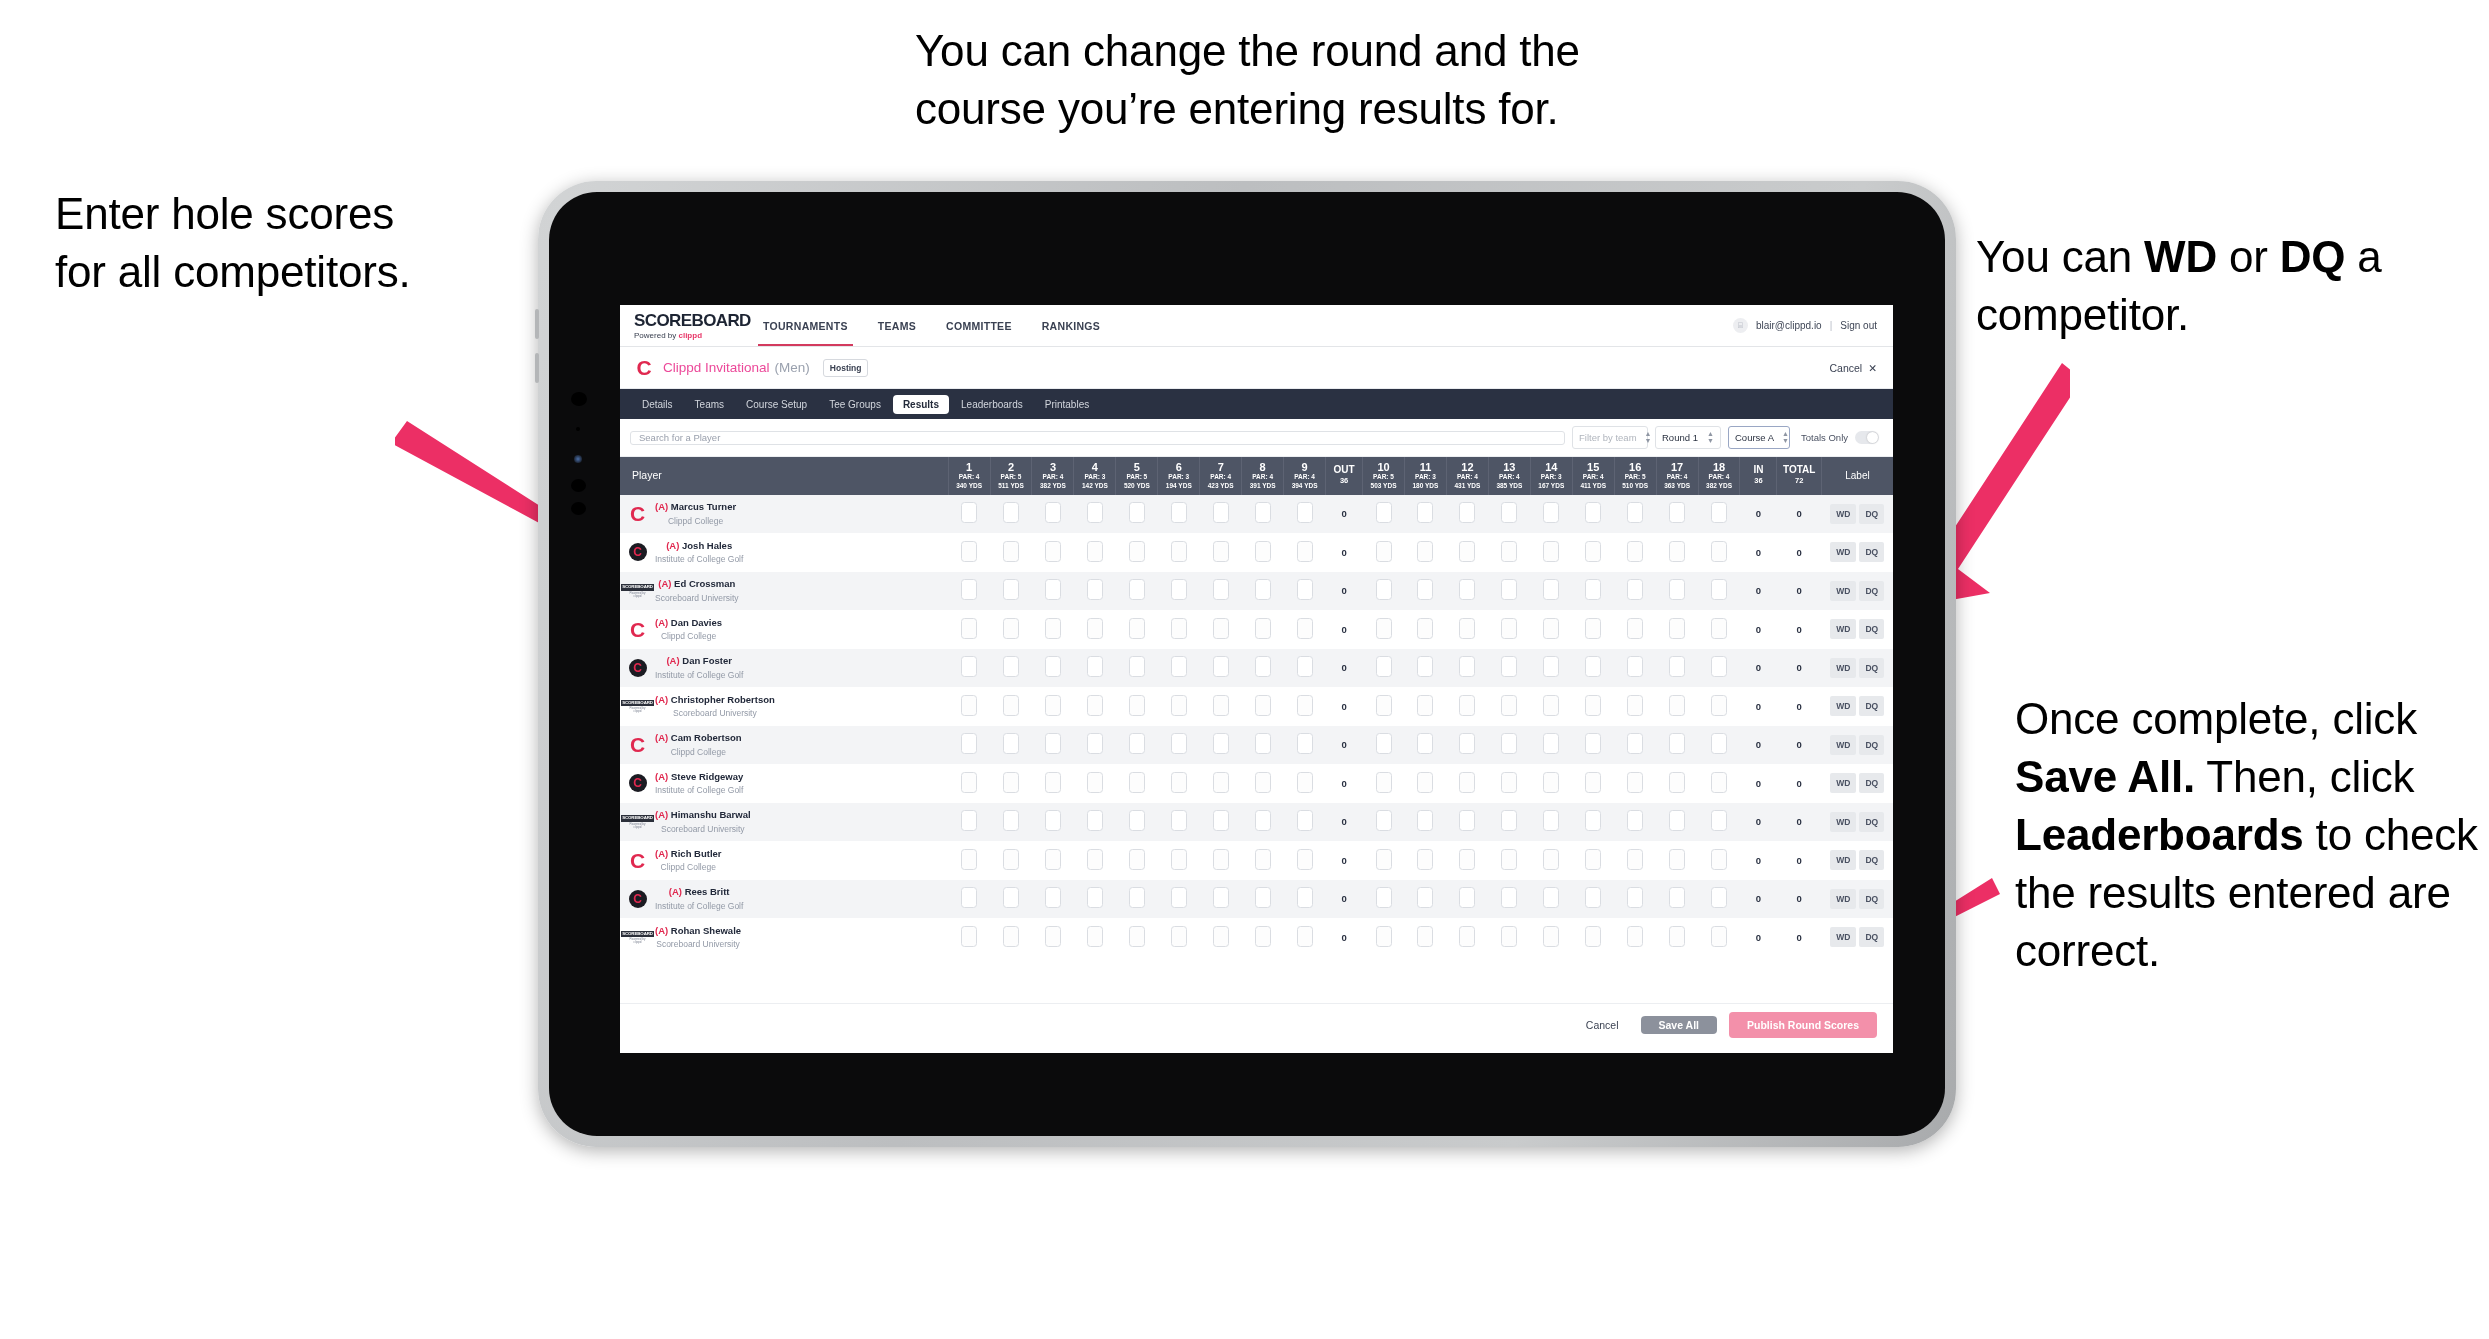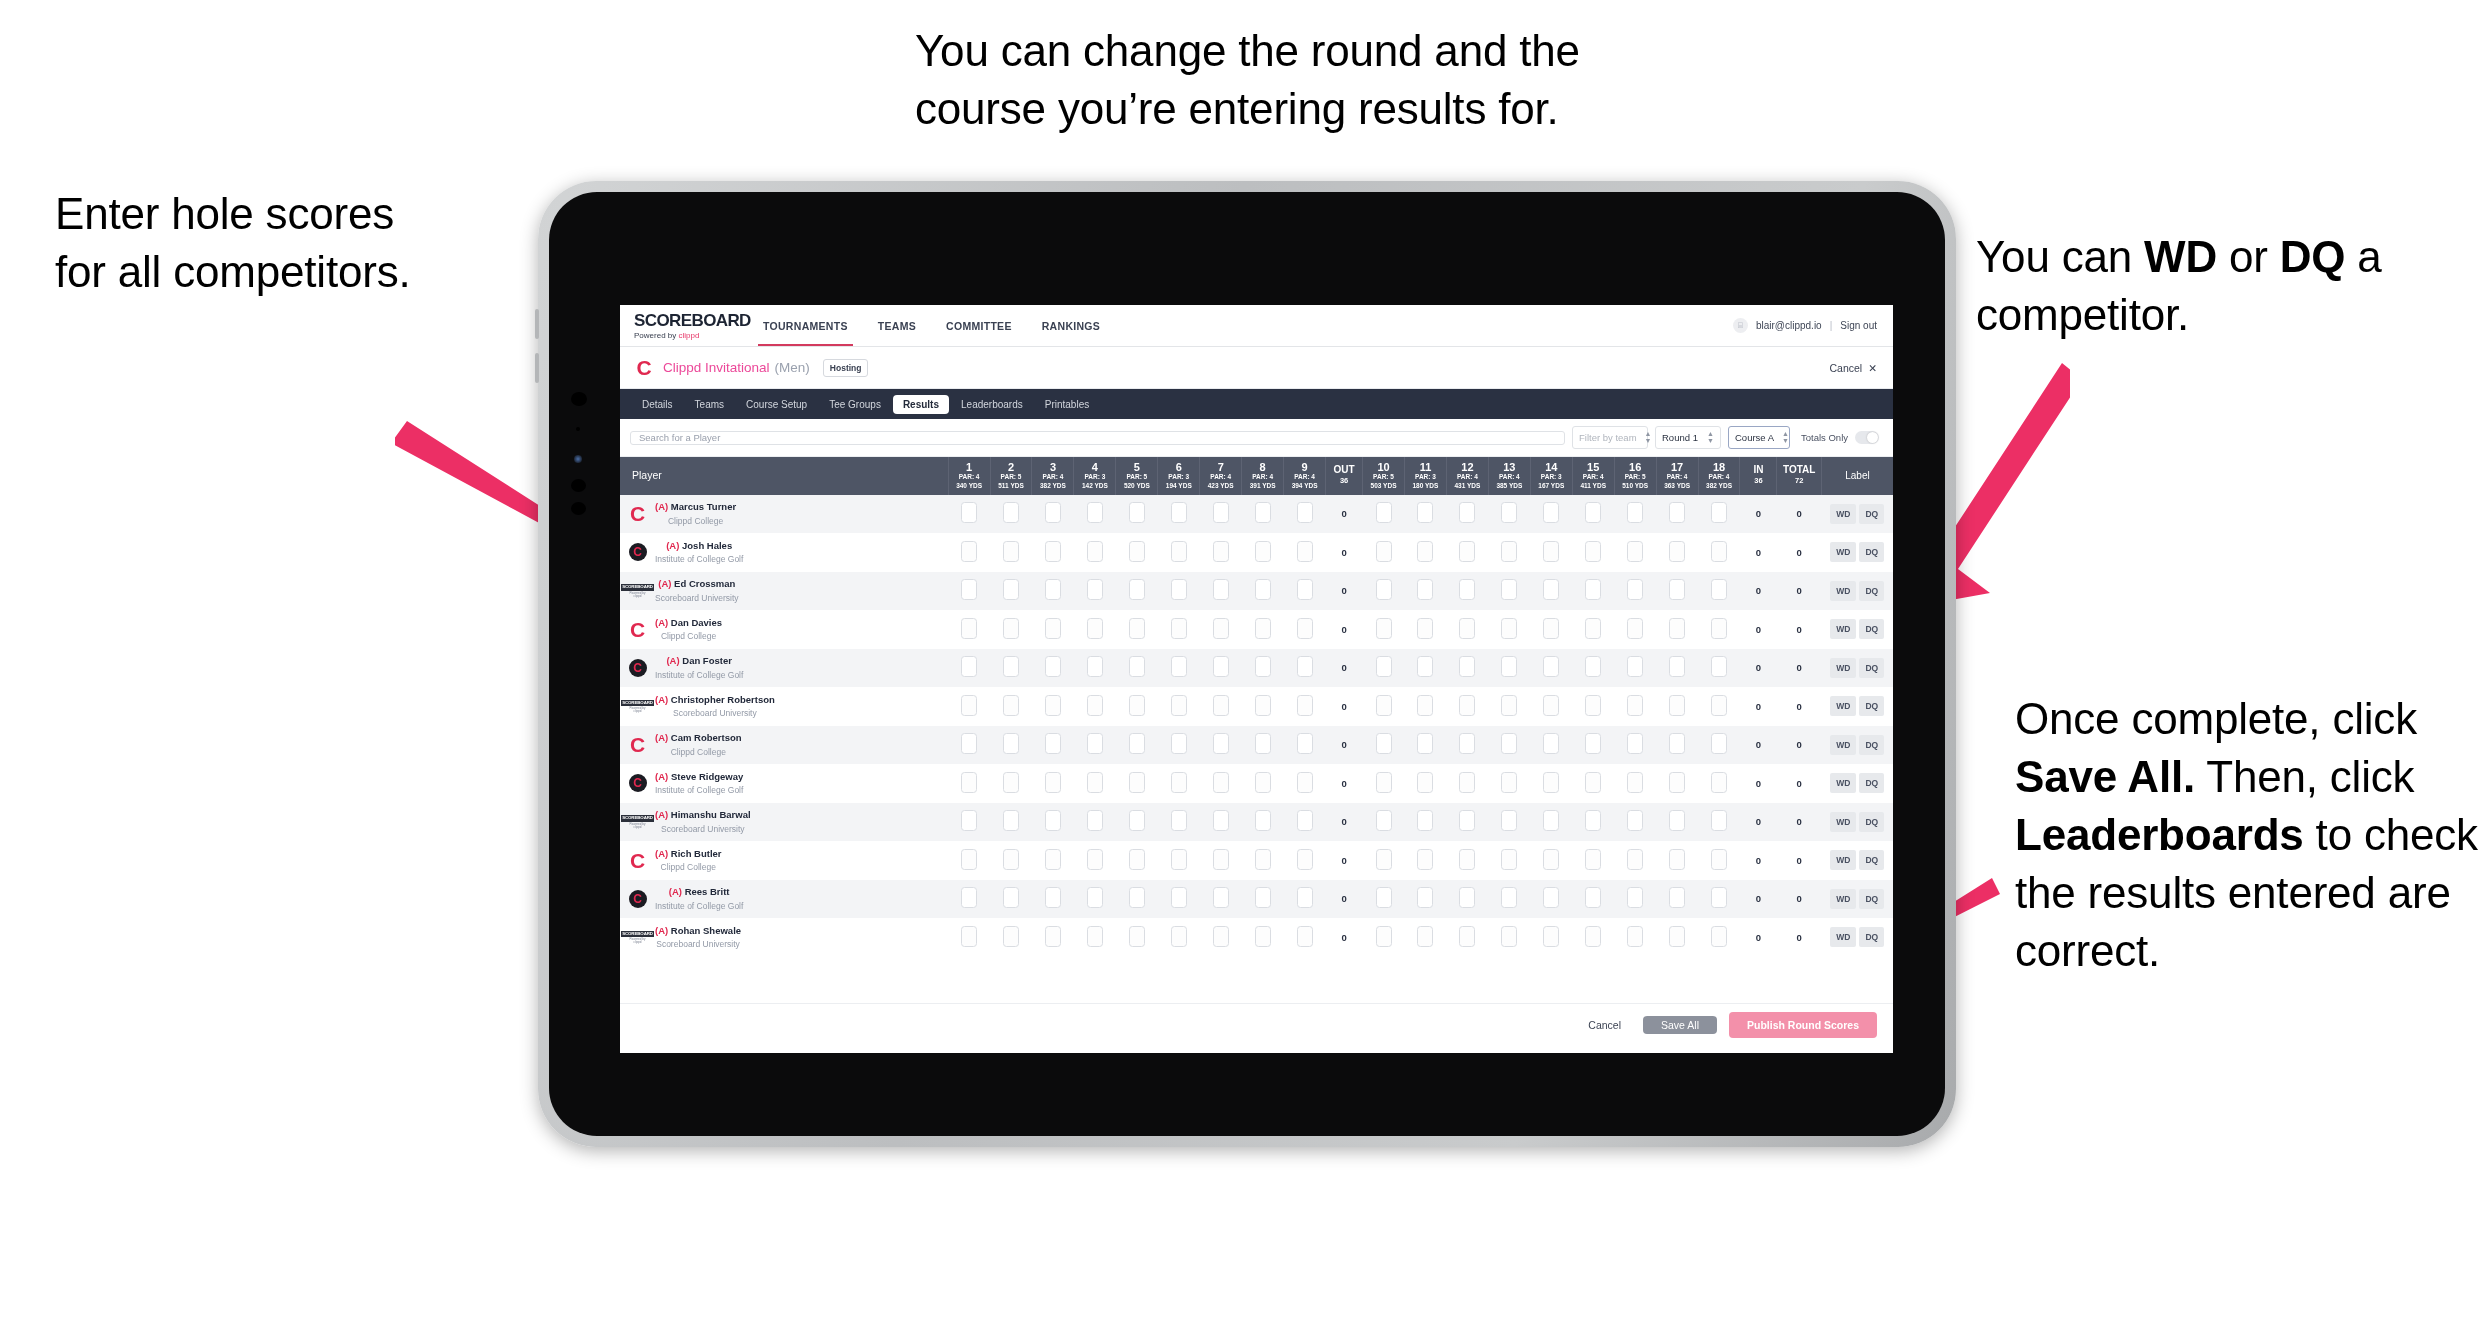--- a/index.html
+++ b/index.html
@@ -85,21 +85,21 @@
   #brand {
     width: 128px; padding-left: 14px;
     display: flex; flex-direction: column; justify-content: center;
   }
   #brand-name {
     font-size: 17px; font-weight: bold; letter-spacing: -0.6px;
     color: #1d2433; line-height: 1;
     font-family: "Liberation Sans", sans-serif;
   }
   #brand-sub { font-size: 8px; color: #3a4050; margin-top: 2px; }
-  #brand-sub .pink { color: #e8396a; font-weight: normal; }
+  #brand-sub .pink { color: #e8396a; font-weight: bold; }
 
   .topnav-link {
     display: flex; align-items: center; padding: 0 15px;
     font-size: 10.5px; font-weight: bold; color: #3a4152;
     letter-spacing: 0.3px; cursor: pointer; position: relative;
   }
   .topnav-link.active::after {
     content: ""; position: absolute; left: 10px; right: 10px; bottom: 0;
     height: 2.5px; background: #d33a5e;
   }
@@ -254,21 +254,21 @@
   #table-footer-space { height: 46px; background: #ffffff; }
   #footer-bar {
     height: 44px; display: flex; align-items: center; justify-content: flex-end;
     gap: 12px; padding-right: 16px; background: #ffffff;
     border-top: 1px solid #eceef1;
   }
   #btn-cancel {
     font-size: 10.5px; color: #3d4454; cursor: pointer; padding: 6px 10px;
   }
   #btn-save-all {
-    background: #8c919c; color: #ffffff; font-size: 10.5px; font-weight: normal;
+    background: #8c919c; color: #ffffff; font-size: 10.5px; font-weight: bold;
     padding: 3px 18px; border-radius: 4px; cursor: pointer;
   }
   #btn-publish {
     background: #f390aa; color: #ffffff; font-size: 10.5px; font-weight: bold;
     padding: 7px 18px; border-radius: 4px; cursor: pointer;
   }
 </style>
 </head>
 <body>
 

